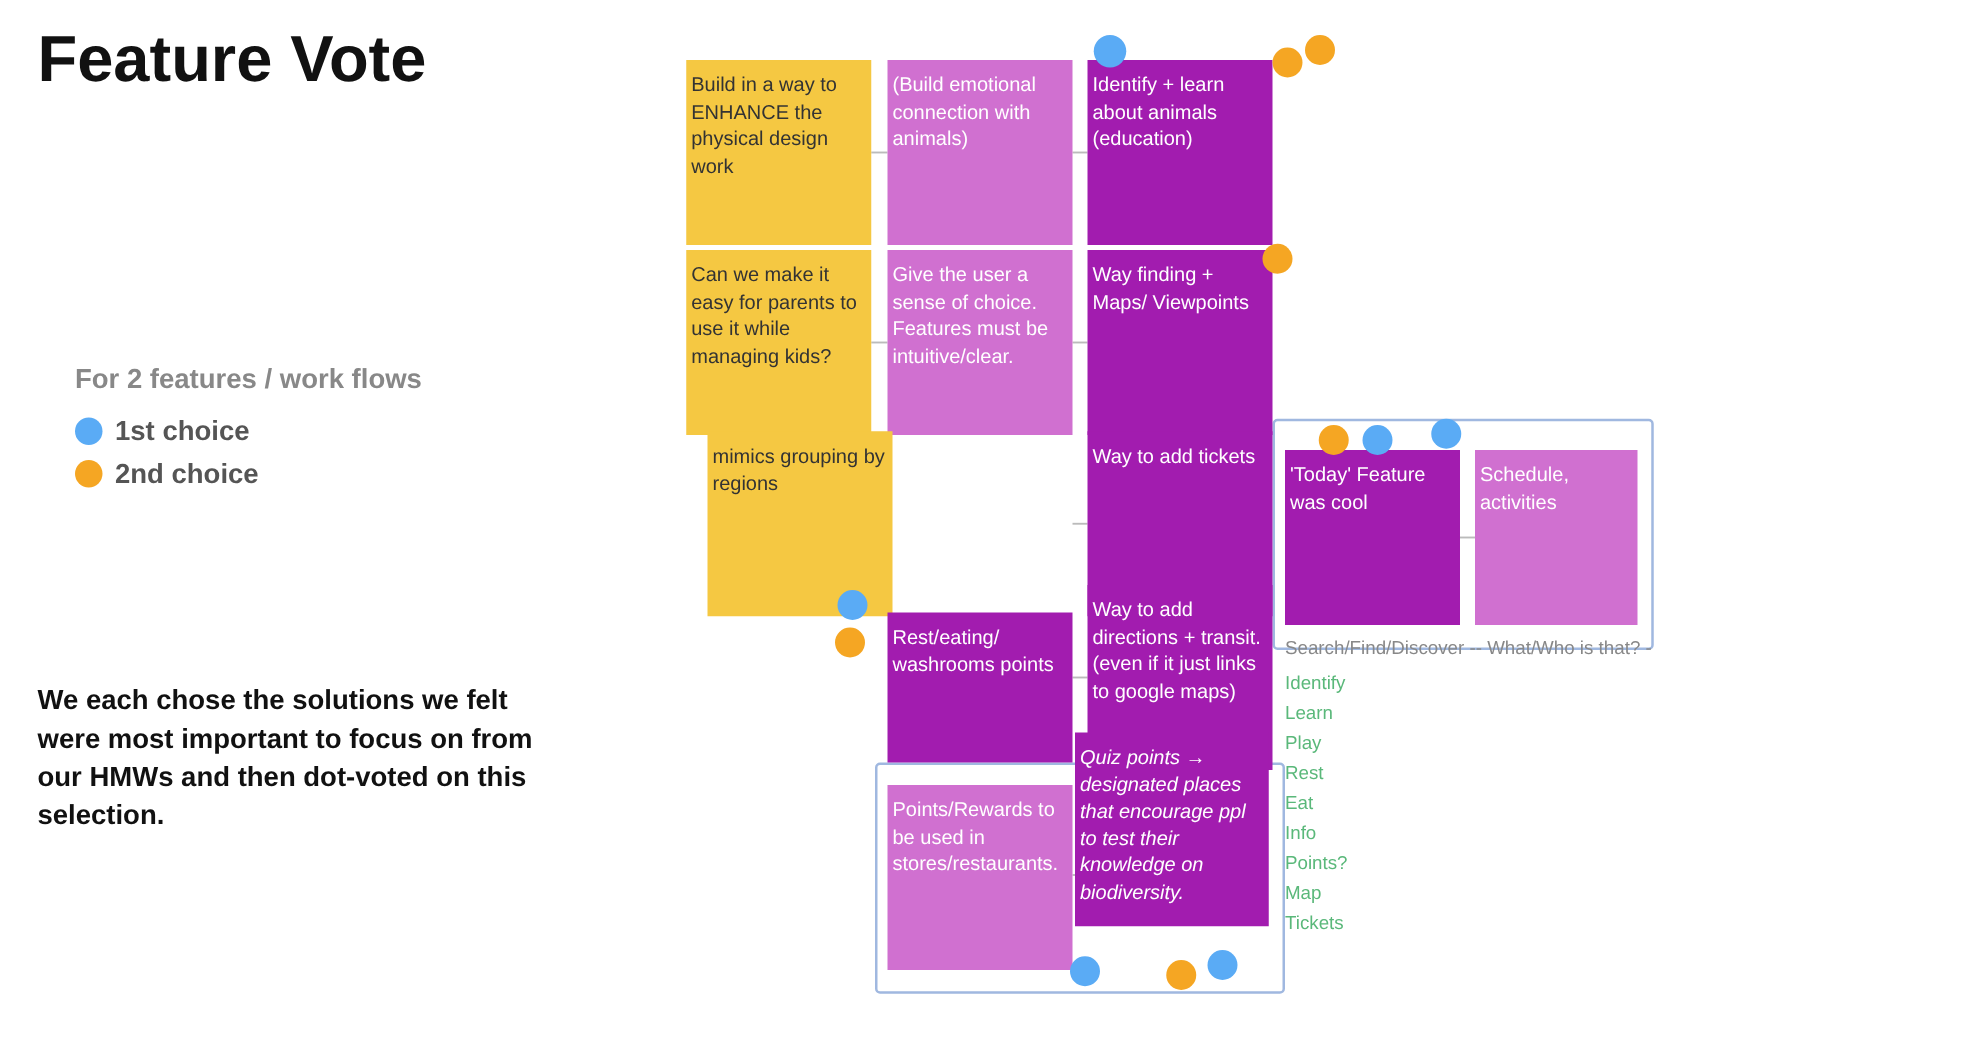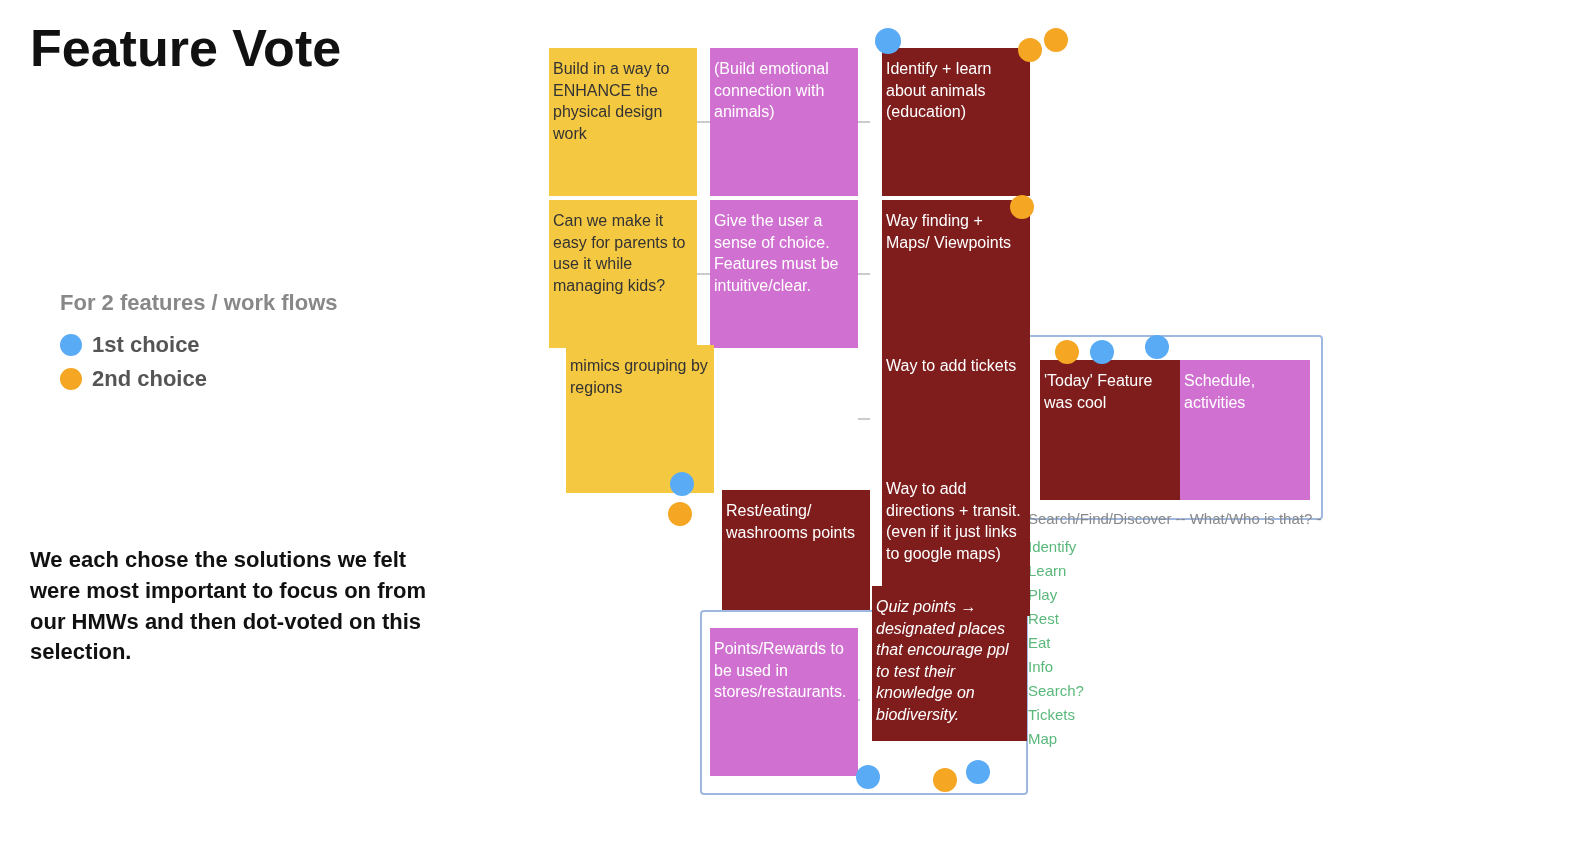--- a/index.html
+++ b/index.html
@@ -64,21 +64,21 @@
     
     .note {
       position: absolute;
       padding: 10px 4px;
       font-size: 16px;
       line-height: 1.35;
       border-radius: 0;
     }
     .note-yellow { background: #f5c842; color: #333; }
     .note-purple { background: #d070d0; color: #fff; }
-    .note-green  { background: #7f1d1d; color: #fff; margin-left: 12px; }
+    .note-green  { background: #a21caf; color: #fff; }
 
     
     .cdot {
       position: absolute;
       border-radius: 50%;
     }
     .cdot-blue { background: #5aabf5; }
     .cdot-orange { background: #f5a623; }
 
     
@@ -157,23 +157,23 @@
 
 <div class="search-section" style="left:1028px; top:510px;">
   <div class="search-title">Search/Find/Discover -- What/Who is that? -</div>
   <ul class="search-list">
     <li>Identify</li>
     <li>Learn</li>
     <li>Play</li>
     <li>Rest</li>
     <li>Eat</li>
     <li>Info</li>
-    <li>Search?</li>
+    <li>Points?</li>
+    <li>Map</li>
     <li>Tickets</li>
-    <li>Map</li>
   </ul>
 </div>
 
 <div class="note note-yellow" style="left: 549px; top: 48px; width: 148px; height: 148px;">Build in a way to ENHANCE the physical design work</div>
 <div class="note note-purple" style="left: 710px; top: 48px; width: 148px; height: 148px;">(Build emotional connection with animals)</div>
 <div class="note note-green" style="left: 870px; top: 48px; width: 148px; height: 148px;">Identify + learn about animals (education)</div>
 <div class="note note-yellow" style="left: 549px; top: 200px; width: 148px; height: 148px;">Can we make it easy for parents to use it while managing kids?</div>
 <div class="note note-purple" style="left: 710px; top: 200px; width: 148px; height: 148px;">Give the user a sense of choice. Features must be intuitive/clear.</div>
 <div class="note note-green" style="left: 870px; top: 200px; width: 148px; height: 148px;">Way finding + Maps/ Viewpoints</div>
 <div class="note note-yellow" style="left: 566px; top: 345px; width: 148px; height: 148px;">mimics grouping by regions</div>

